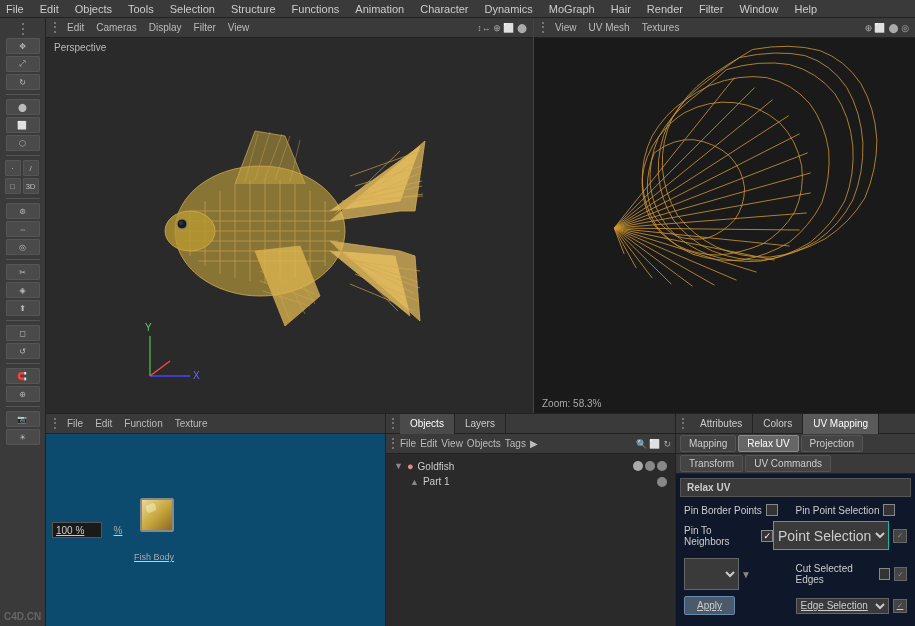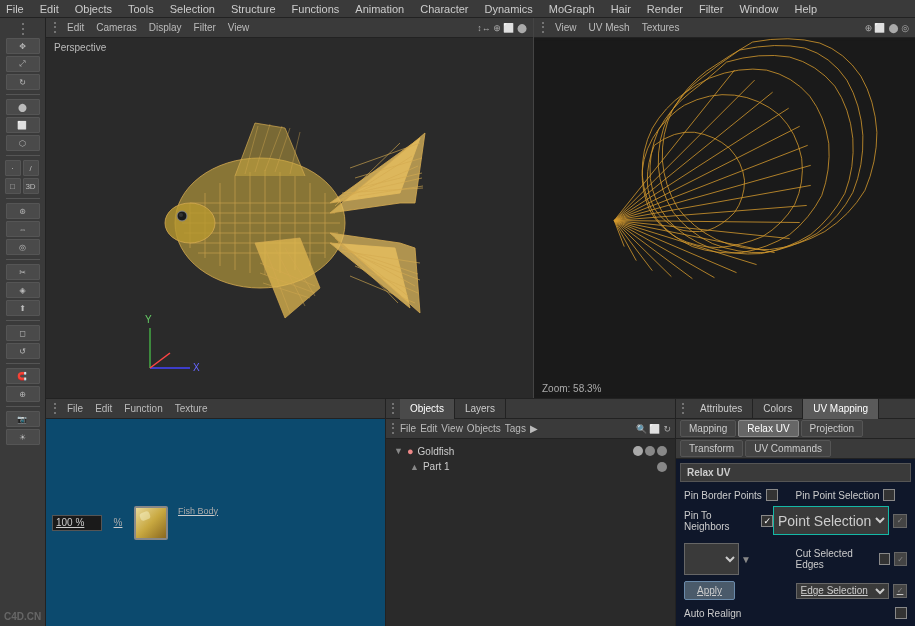--- a/index.html
+++ b/index.html
@@ -684,21 +684,21 @@
               <div class="grip-dot"></div>
           </div>
           <span class="bl-btn">File</span>
           <span class="bl-btn">Edit</span>
           <span class="bl-btn">Function</span>
           <span class="bl-btn">Texture</span>
         </div>
         <div id="bottom-left-content">
           <input class="percentage-input" type="text" value="100 %" style="width: 50px; height: 16px; background: rgb(26, 26, 26); border: 1px solid rgb(85, 85, 85); color: rgb(204, 204, 204); font-size: 10px; padding: 0px 3px;">
           <span style="color:#aaa;font-size:10px;width:20px;text-align:center;">%</span>
-          <div style="display:flex;align-items:flex-start;gap:10px;cursor:pointer;">
+          <div style="display:flex;flex-direction:column;align-items:flex-end;gap:20px;cursor:pointer;">
             <div style="width:34px;height:34px;border:2px solid #888;background:linear-gradient(135deg,#e8d898,#c8a840,#8a6820);border-radius:2px;position:relative;">
               <div style="position:absolute;top:4px;left:4px;width:10px;height:8px;background:rgba(255,255,220,0.4);border-radius:3px;transform:rotate(-20deg);"></div>
             </div>
             <span style="font-size:9px;color:#aaa;text-align:center;max-width:50px;">Fish Body</span>
           </div>
         </div>
       </div>
 
       <div id="objects-panel">
         <div id="objects-tabs">
@@ -817,24 +817,20 @@
                 <button class="apply-btn">Apply</button>
               </div>
               <div class="col-right">
                 <select style="height:16px;background:#3a3a3a;border:1px solid #666;color:#ccc;font-size:10px;flex:1;">
                   <option>Edge Selection</option>
                 </select>
                 <div style="width:14px;height:14px;background:#444;border:1px solid #666;display:flex;align-items:center;justify-content:center;font-size:8px;color:#888;cursor:pointer;">✓</div>
               </div>
             </div>
 
-            <div class="param-row" style="margin-top:2px;">
-              <span class="param-label">Auto Realign</span>
-              <div class="checkbox"></div>
-            </div>
           </div>
         </div>
       </div>
 
     </div>
 
   </div>
 
 </div>
 

